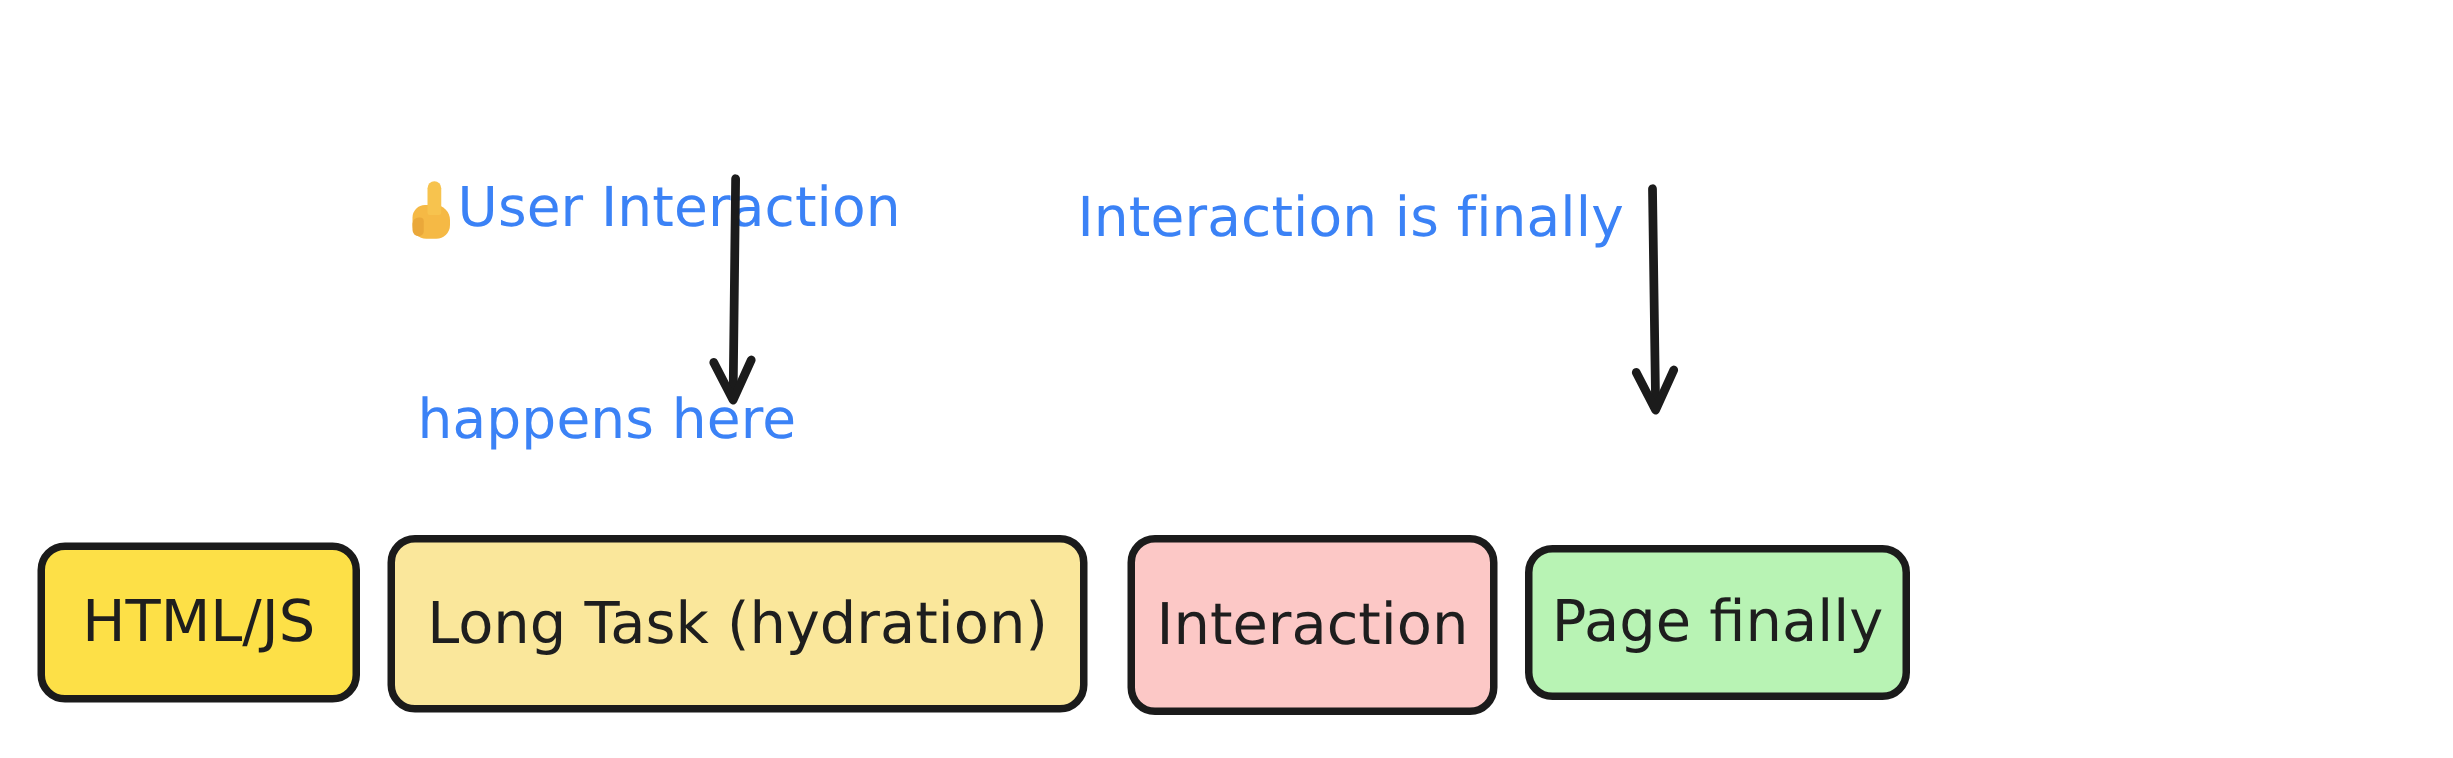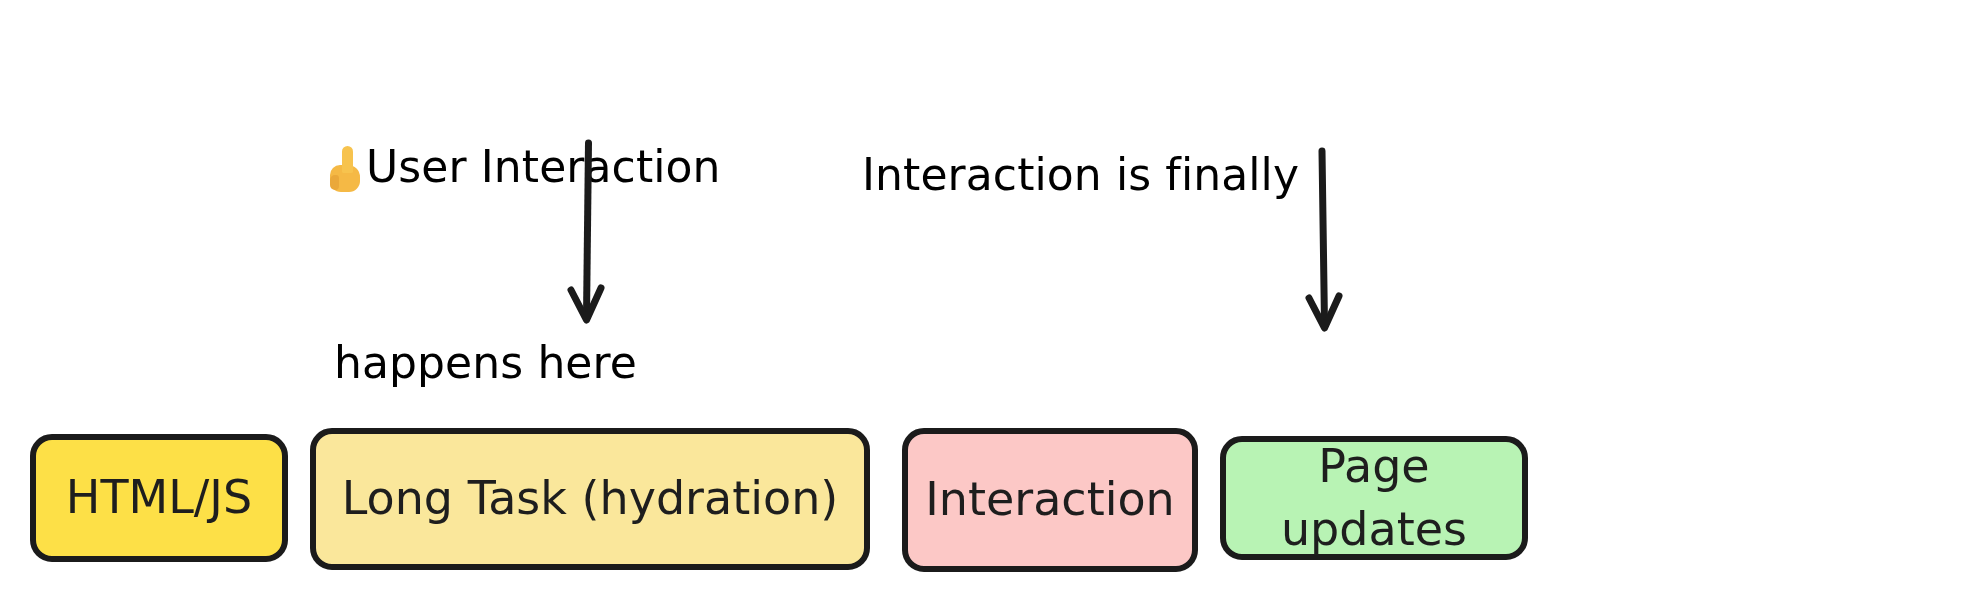--- a/index.html
+++ b/index.html
@@ -20,21 +20,21 @@
     position: absolute;
     left: 0;
     top: 0;
     width: 1962px;
     height: 606px;
   }
 
   
   .annotation {
     position: absolute;
-    color: #000000;
+    color: #3b82f6;
     font-size: 44px;
     line-height: 1.28;
     font-family: "DejaVu Sans", "Liberation Sans", sans-serif;
     white-space: pre;
     letter-spacing: 0.1px;
   }
   .annotation .line {
     display: block;
   }
   .annotation.center { text-align: center; }
@@ -100,21 +100,21 @@
   }
   .node-box .label-line { display: block; }
 </style>
 </head>
 <body>
 
 <div id="diagram-root">
 
   <div class="annotation" id="anno-1" style="left:330px; top:26px; width:400px;">
     <span class="line"><span class="finger-emoji"><span class="palm"></span><span class="thumb"></span><span class="finger"></span></span><span>User Interaction</span></span>
-    <span class="line" style="padding-left:4px;margin-top:27px;">happens here</span>
+    <span class="line" style="padding-left:4px;">happens here</span>
   </div>
 
   <div class="annotation center" id="anno-2" style="left:862px; top:34px; width:350px;">
     <span class="line">Interaction is finally</span>
   </div>
 
   <svg class="arrow-svg" style="left:540px; top:140px;" width="100" height="200" viewBox="0 0 100 200">
     <path d="M48.5 3 L46.5 176" stroke="#1b1b1b" stroke-width="7" stroke-linecap="round" fill="none"></path>
     <path d="M31 150 L46.5 180 L61 148" stroke="#1b1b1b" stroke-width="7" stroke-linecap="round" stroke-linejoin="round" fill="none"></path>
   </svg>
@@ -130,16 +130,16 @@
 
   <div class="node-box" id="node-long-task" style="left:310px; top:428px; width:560px; height:142px; background:#FAE79B;justify-content:center;">
     <span class="label-line">Long Task (hydration)</span>
   </div>
 
   <div class="node-box" id="node-interaction-handler" style="left:902px; top:428px; width:296px; height:144px; background:#FCC8C6; flex-direction:column;">
     <span class="label-line">Interaction</span>
   </div>
 
   <div class="node-box" id="node-page-updates" style="left:1220px; top:436px; width:308px; height:124px; background:#B8F3B4;">
-    <span class="label-line">Page updates</span>
+    <span class="label-line">Page finally</span>
   </div>
 
 </div>
 
 </body></html>

